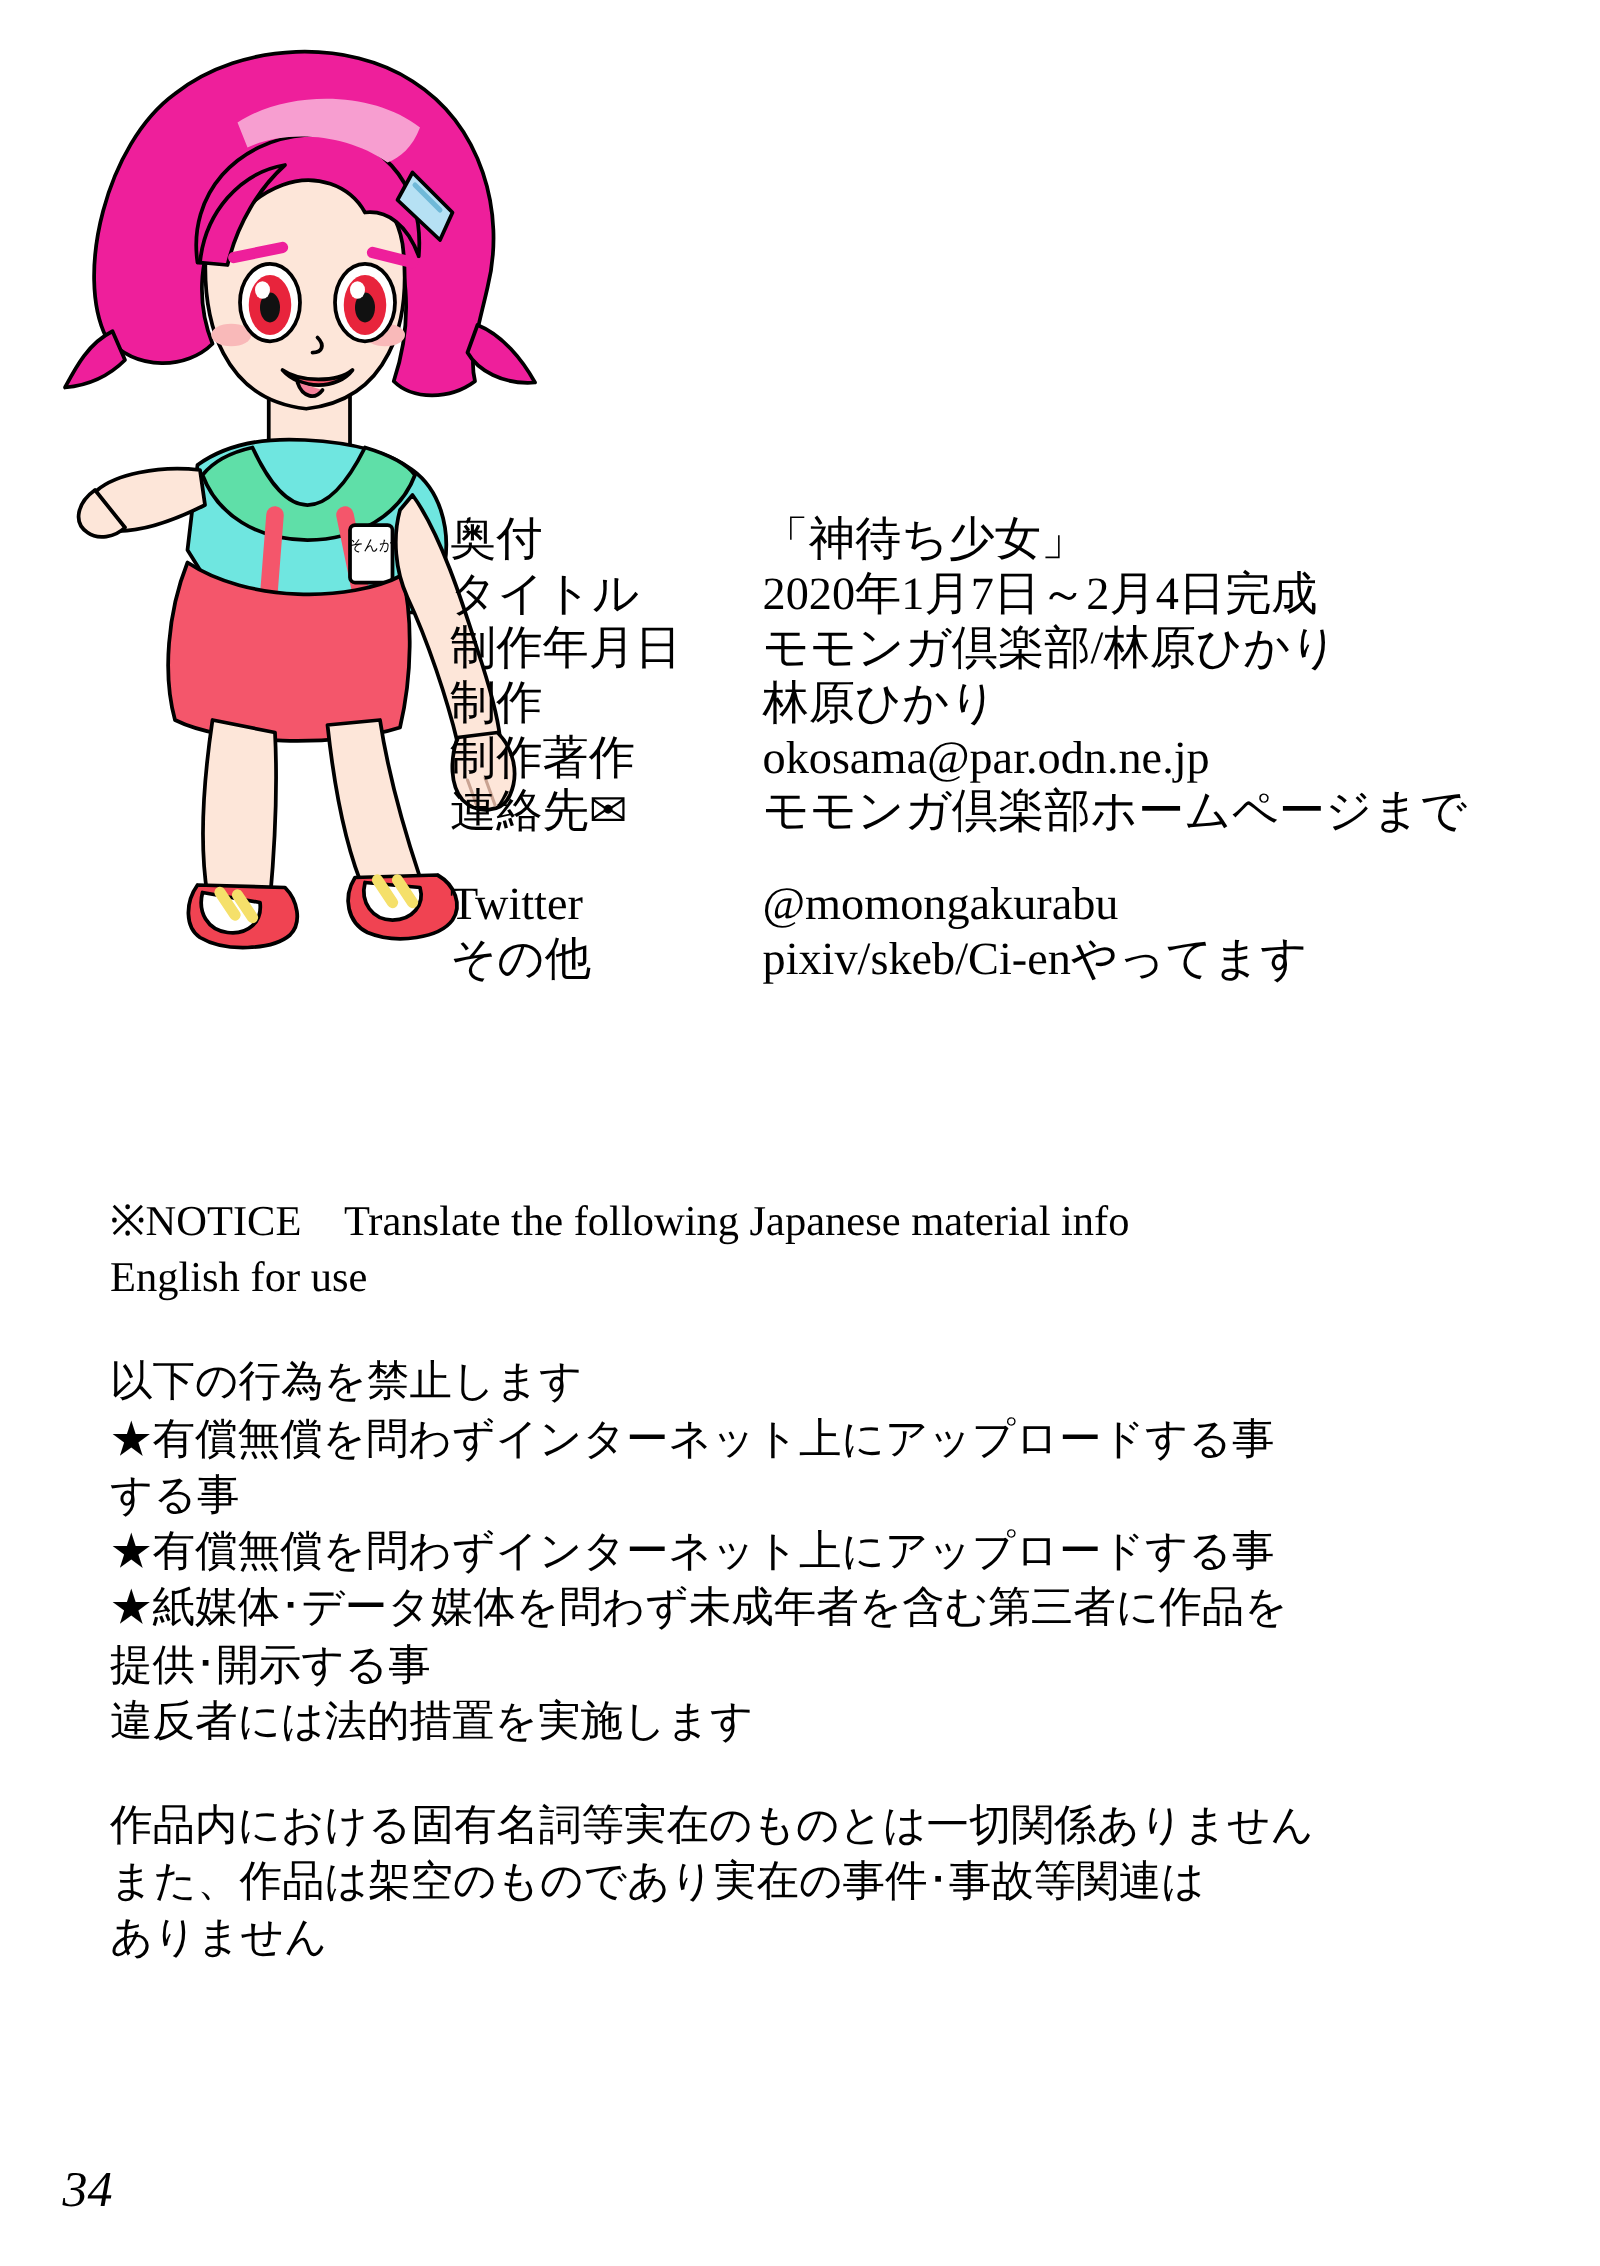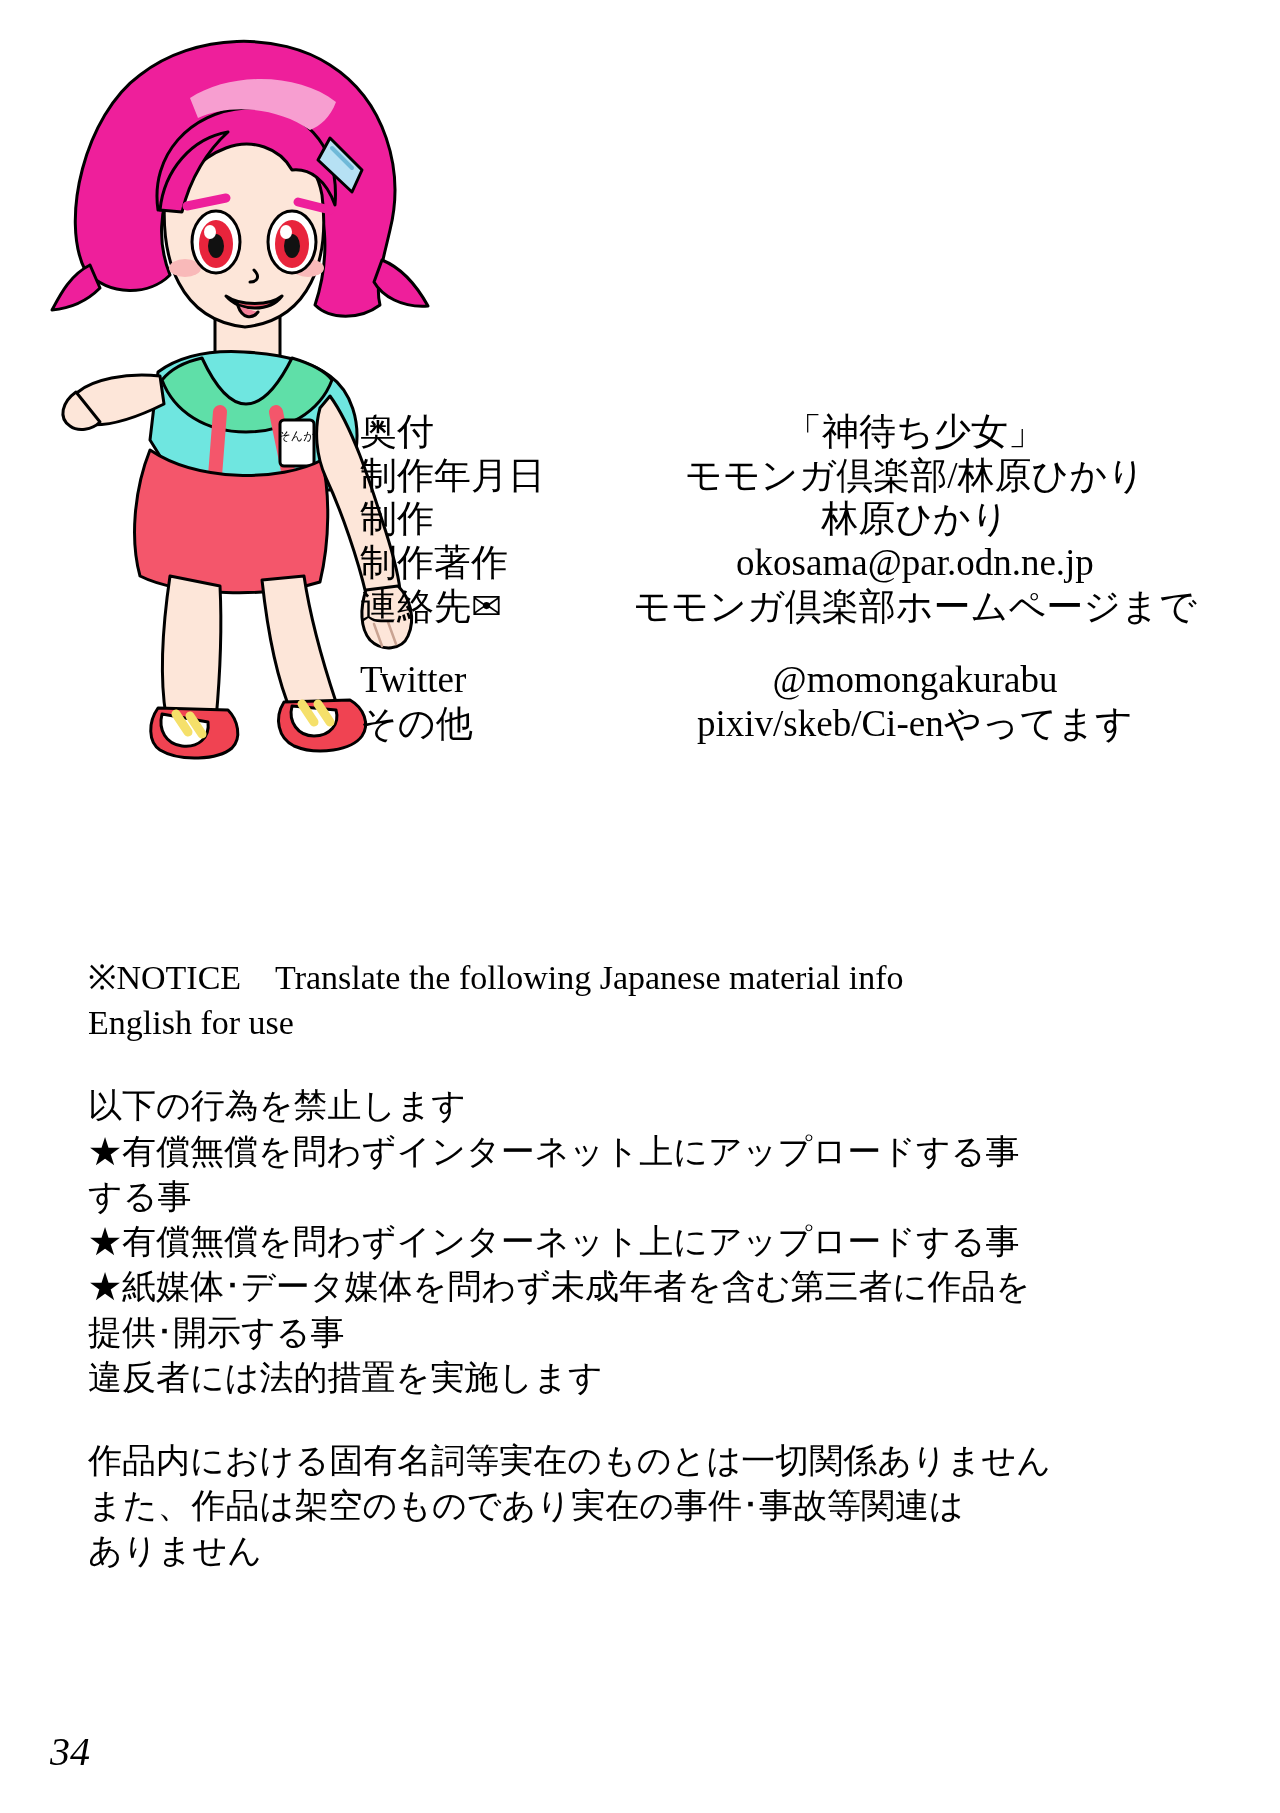--- a/index.html
+++ b/index.html
@@ -42,21 +42,20 @@
   .colophon td {
     padding: 0;
     vertical-align: top;
     white-space: nowrap;
   }
   .col-label {
     width: 250px;
     text-align: left;
   }
   .col-value {
-    text-align: center;
     width: 610px;
   }
   .spacer-row td { height: 30px; }
 
   
   .notice {
     position: absolute;
     left: 88px;
     top: 955px;
     width: 1120px;
@@ -183,20 +182,24 @@
     </g>
   </svg>
 </div>
 
 <div class="colophon">
   <table>
     <tbody>
       <tr>
         <td class="col-label">奥付</td>
         <td class="col-value">「神待ち少女」</td>
+      </tr>
+      <tr>
+        <td class="col-label">タイトル</td>
+        <td class="col-value">2020年1月7日～2月4日完成</td>
       </tr>
       <tr>
         <td class="col-label">制作年月日</td>
         <td class="col-value">モモンガ倶楽部/林原ひかり</td>
       </tr>
       <tr>
         <td class="col-label">制作</td>
         <td class="col-value">林原ひかり</td>
       </tr>
       <tr>

